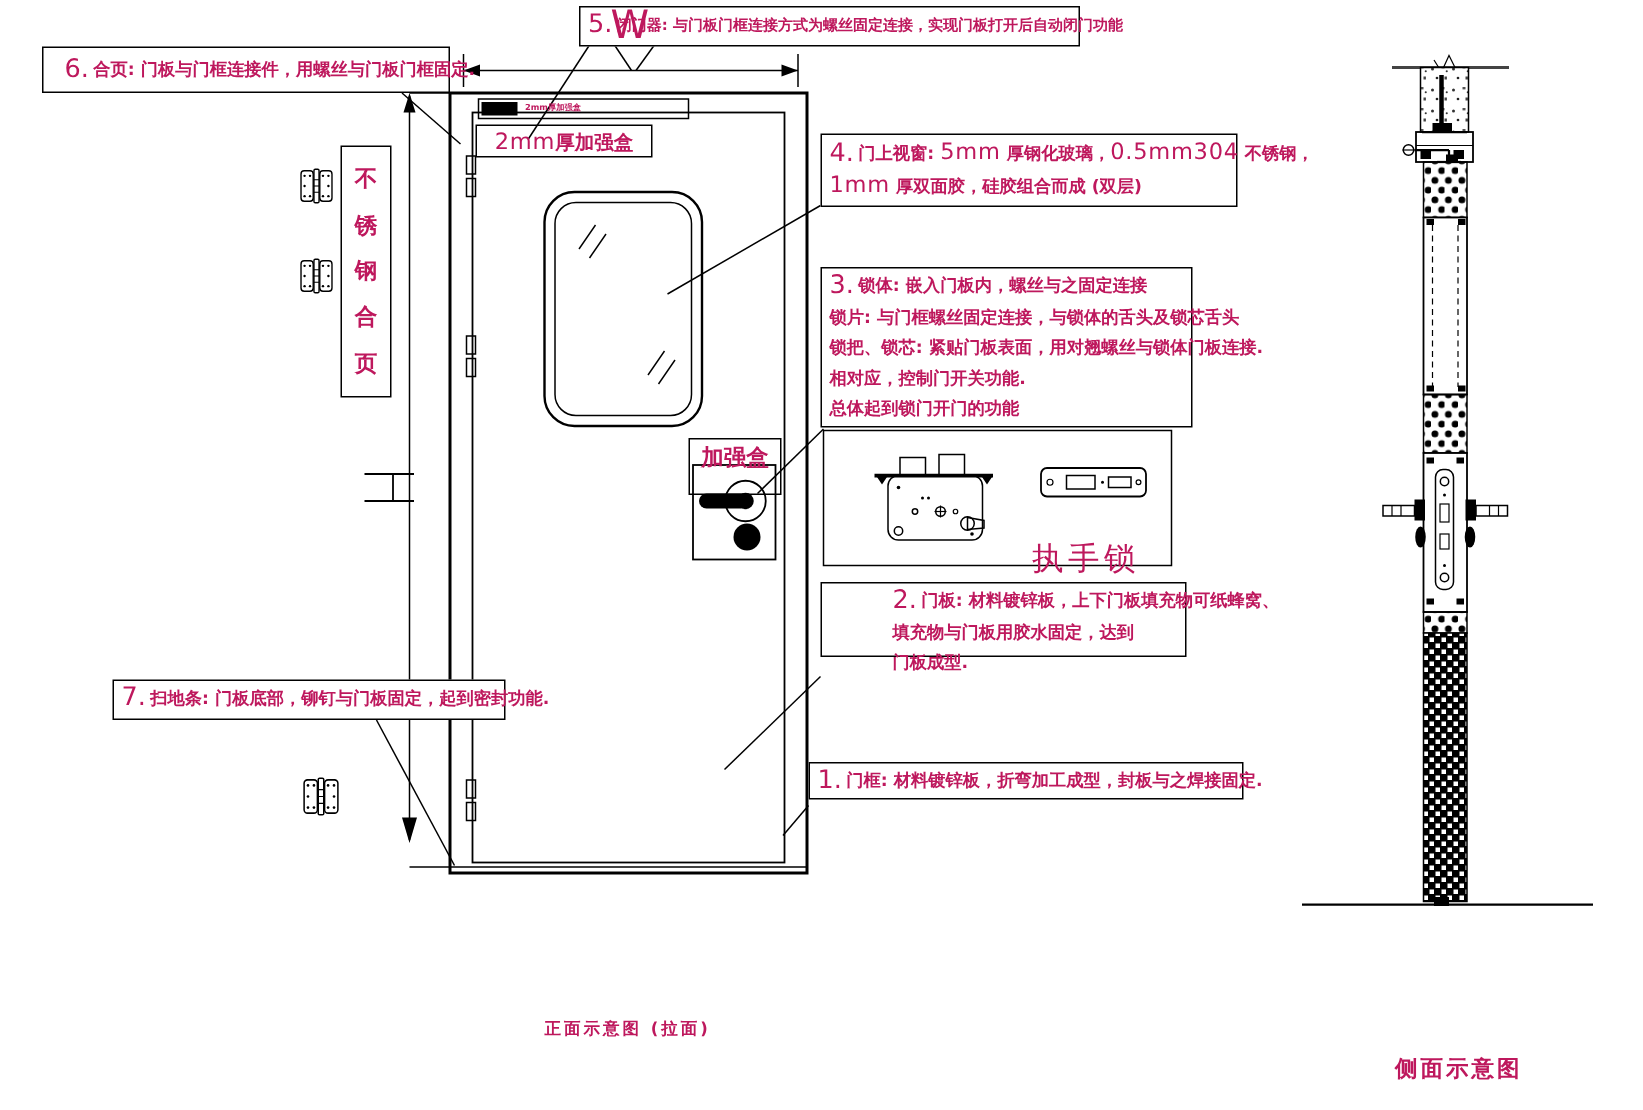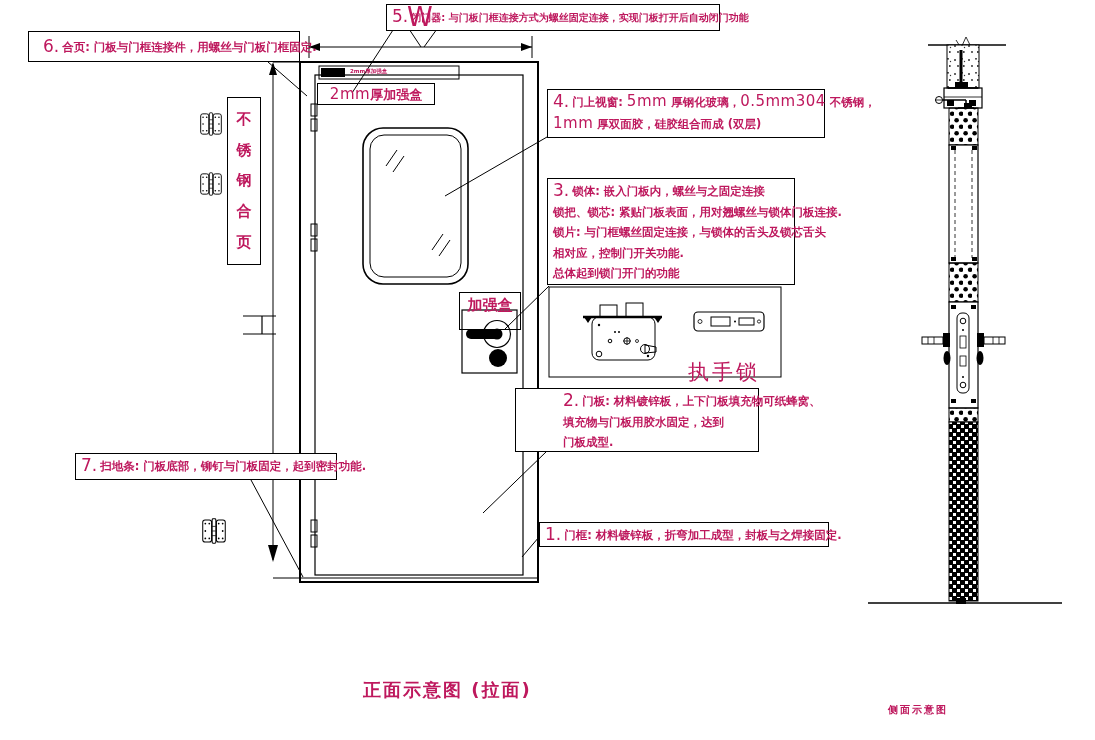--- a/index.html
+++ b/index.html
@@ -8,21 +8,21 @@
   .art{position:absolute;left:0;top:0;}
   .co{position:absolute;border:1px solid #000;background:#fff;box-sizing:border-box;
       font-size:11.5px;font-weight:600;white-space:nowrap;padding:1px 5px;line-height:20px;}
   .co .num{font-size:17px;font-weight:400;margin-right:3px;vertical-align:-1px;}
   .co .ln{white-space:nowrap;line-height:20.5px;}
   .val{font-size:15px;font-weight:400;letter-spacing:.5px;}
   .vbox{position:absolute;left:227px;top:97px;width:32px;height:166px;border:1px solid #000;
         display:flex;flex-direction:column;align-items:center;justify-content:space-evenly;
         font-size:15px;font-weight:600;background:#fff;}
   .lblbox{position:absolute;border:1px solid #000;box-sizing:border-box;text-align:center;background:transparent;}
-  .caption{position:absolute;font-size:18px;font-weight:600;letter-spacing:2px;}
+  .caption{position:absolute;font-size:11px;font-weight:600;letter-spacing:2px;}
   .wlab{position:absolute;left:407px;top:2px;font-size:26px;font-weight:400;}
   .tiny{position:absolute;left:350px;top:68px;font-size:5.5px;font-weight:700;width:70px;overflow:hidden;white-space:nowrap;}
   .zsl{position:absolute;left:688px;top:334px;font-size:21px;font-weight:500;letter-spacing:3px;margin-top:24px;}
   .jqh{position:absolute;left:459px;top:292px;width:62px;height:38px;line-height:24px;font-size:15px;font-weight:600;}
 </style>
 </head>
 <body>
 
 <div class="canvas">
 
@@ -252,33 +252,33 @@
   <span class="num">6.</span><span>合页: 门板与门框连接件，用螺丝与门板门框固定.</span>
 </div>
 
 <div class="co" style="left:547px;top:89px;width:278px;height:49px;line-height:23px;">
   <div class="ln"><span class="num">4.</span><span>门上视窗: </span><span class="val">5mm</span><span> 厚钢化玻璃，</span><span class="val">0.5mm304</span><span> 不锈钢，</span></div>
   <div class="ln"><span class="val">1mm</span><span> 厚双面胶，硅胶组合而成 (双层)</span></div>
 </div>
 
 <div class="co" style="left:547px;top:178px;width:248px;height:107px;overflow:visible;">
   <div class="ln"><span class="num">3.</span><span>锁体: 嵌入门板内，螺丝与之固定连接</span></div>
+  <div class="ln">锁片: 与门框螺丝固定连接，与锁体的舌头及锁芯舌头</div>
   <div class="ln">锁把、锁芯: 紧贴门板表面，用对翘螺丝与锁体门板连接.</div>
-  <div class="ln">锁片: 与门框螺丝固定连接，与锁体的舌头及锁芯舌头</div>
   <div class="ln">相对应，控制门开关功能.</div>
   <div class="ln">总体起到锁门开门的功能</div>
 </div>
 
-<div class="co" style="left:515px;top:388px;width:244px;height:64px;padding-left:47px;">
+<div class="co" style="left:547px;top:388px;width:244px;height:50px;padding-left:47px;">
   <div class="ln"><span class="num">2.</span><span>门板: 材料镀锌板，上下门板填充物可纸蜂窝、</span></div>
   <div class="ln">填充物与门板用胶水固定，达到</div>
   <div class="ln">门板成型.</div>
 </div>
 
-<div class="co" style="left:539px;top:522px;width:290px;height:25px;">
+<div class="co" style="left:539px;top:508px;width:290px;height:25px;">
   <span class="num">1.</span><span>门框: 材料镀锌板，折弯加工成型，封板与之焊接固定.</span>
 </div>
 
 <div class="co" style="left:36px;top:453px;width:262px;height:27px;margin-left:39px;">
   <span class="num">7.</span><span>扫地条: 门板底部，铆钉与门板固定，起到密封功能.</span>
 </div>
 
 <div class="lblbox" style="left:317px;top:83px;width:118px;height:22px;line-height:20px;">
   <span class="val">2mm</span><span style="font-size:13px;font-weight:600;">厚加强盒</span>
 </div>
@@ -289,15 +289,15 @@
 
 <div class="vbox">
   <span>不</span>
   <span>锈</span>
   <span>钢</span>
   <span>合</span>
   <span>页</span>
 </div>
 
 <div class="caption" style="left:363px;top:678px;">正面示意图 (拉面)</div>
-<div class="caption" style="left:888px;top:703px;font-size:10px;">侧面示意图</div>
+<div class="caption" style="left:930px;top:703px;font-size:15px;">侧面示意图</div>
 
 </div>
 
 </body></html>

